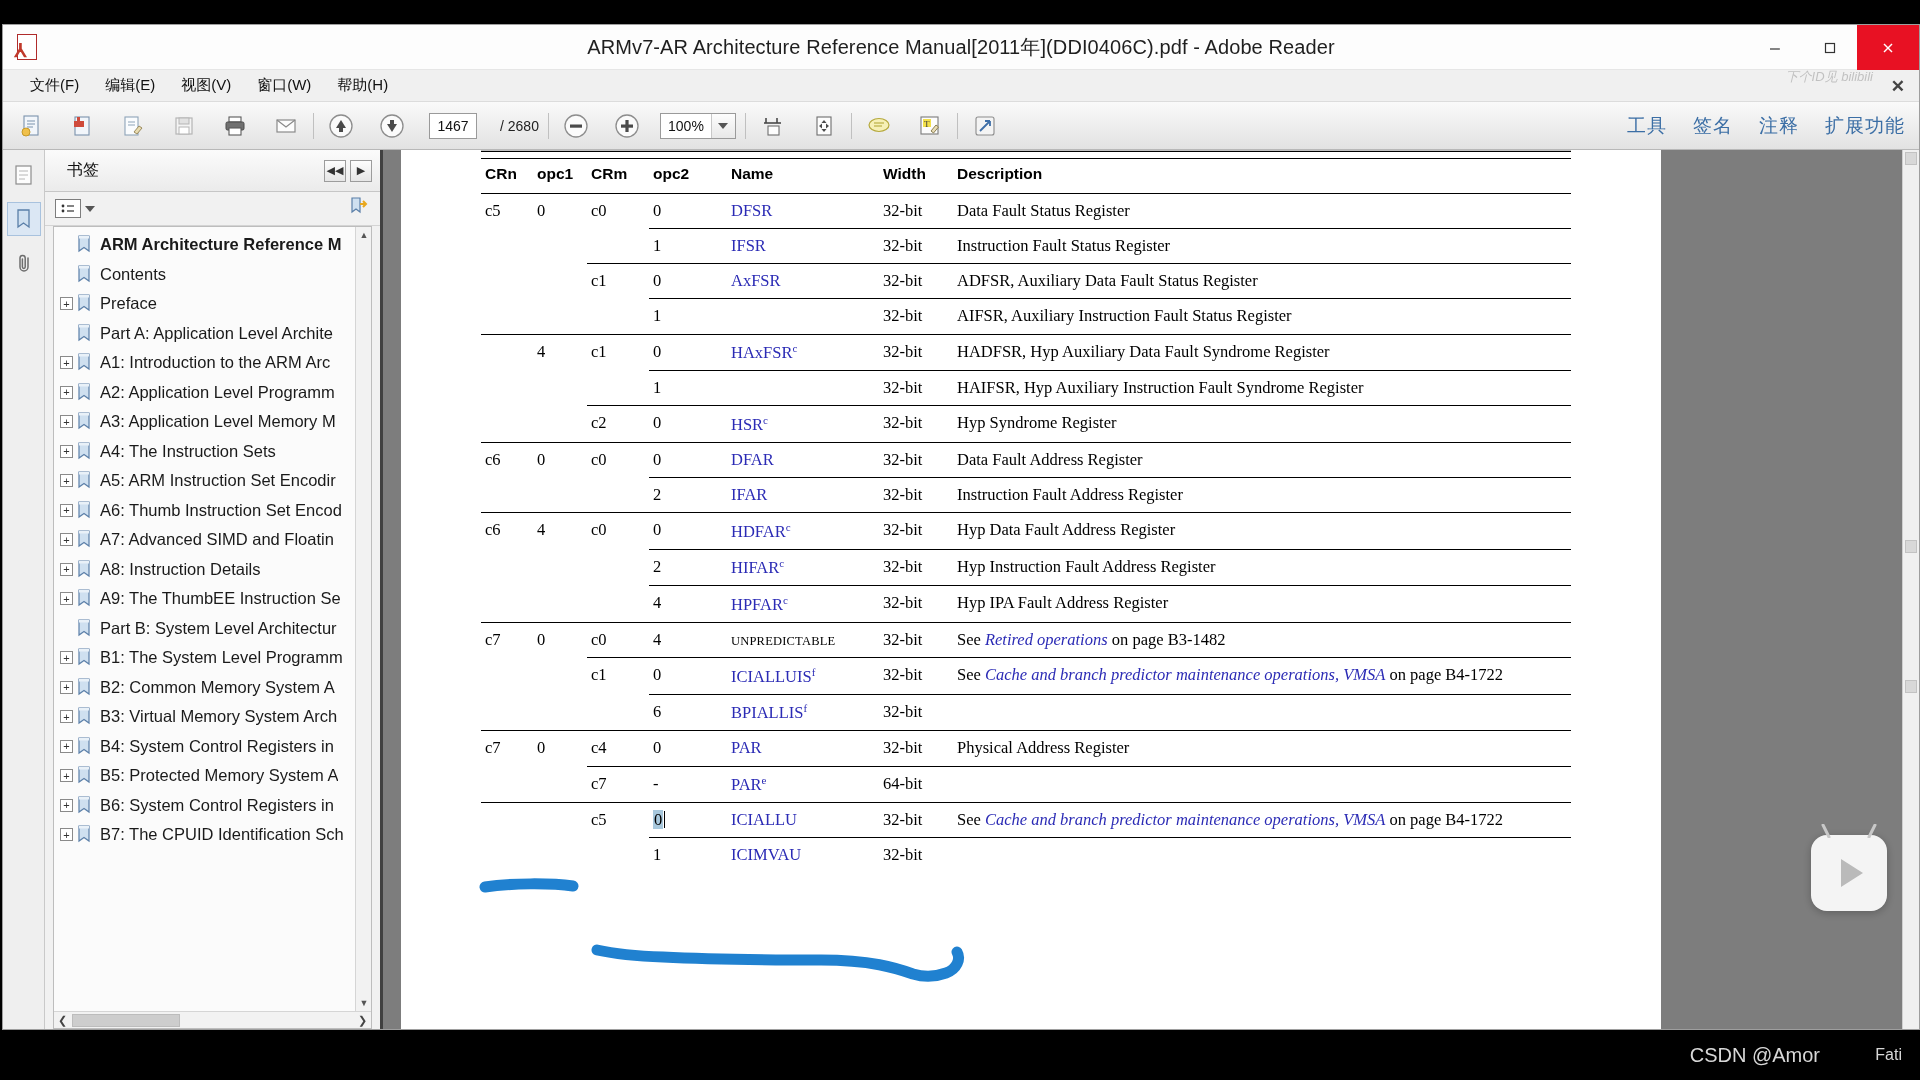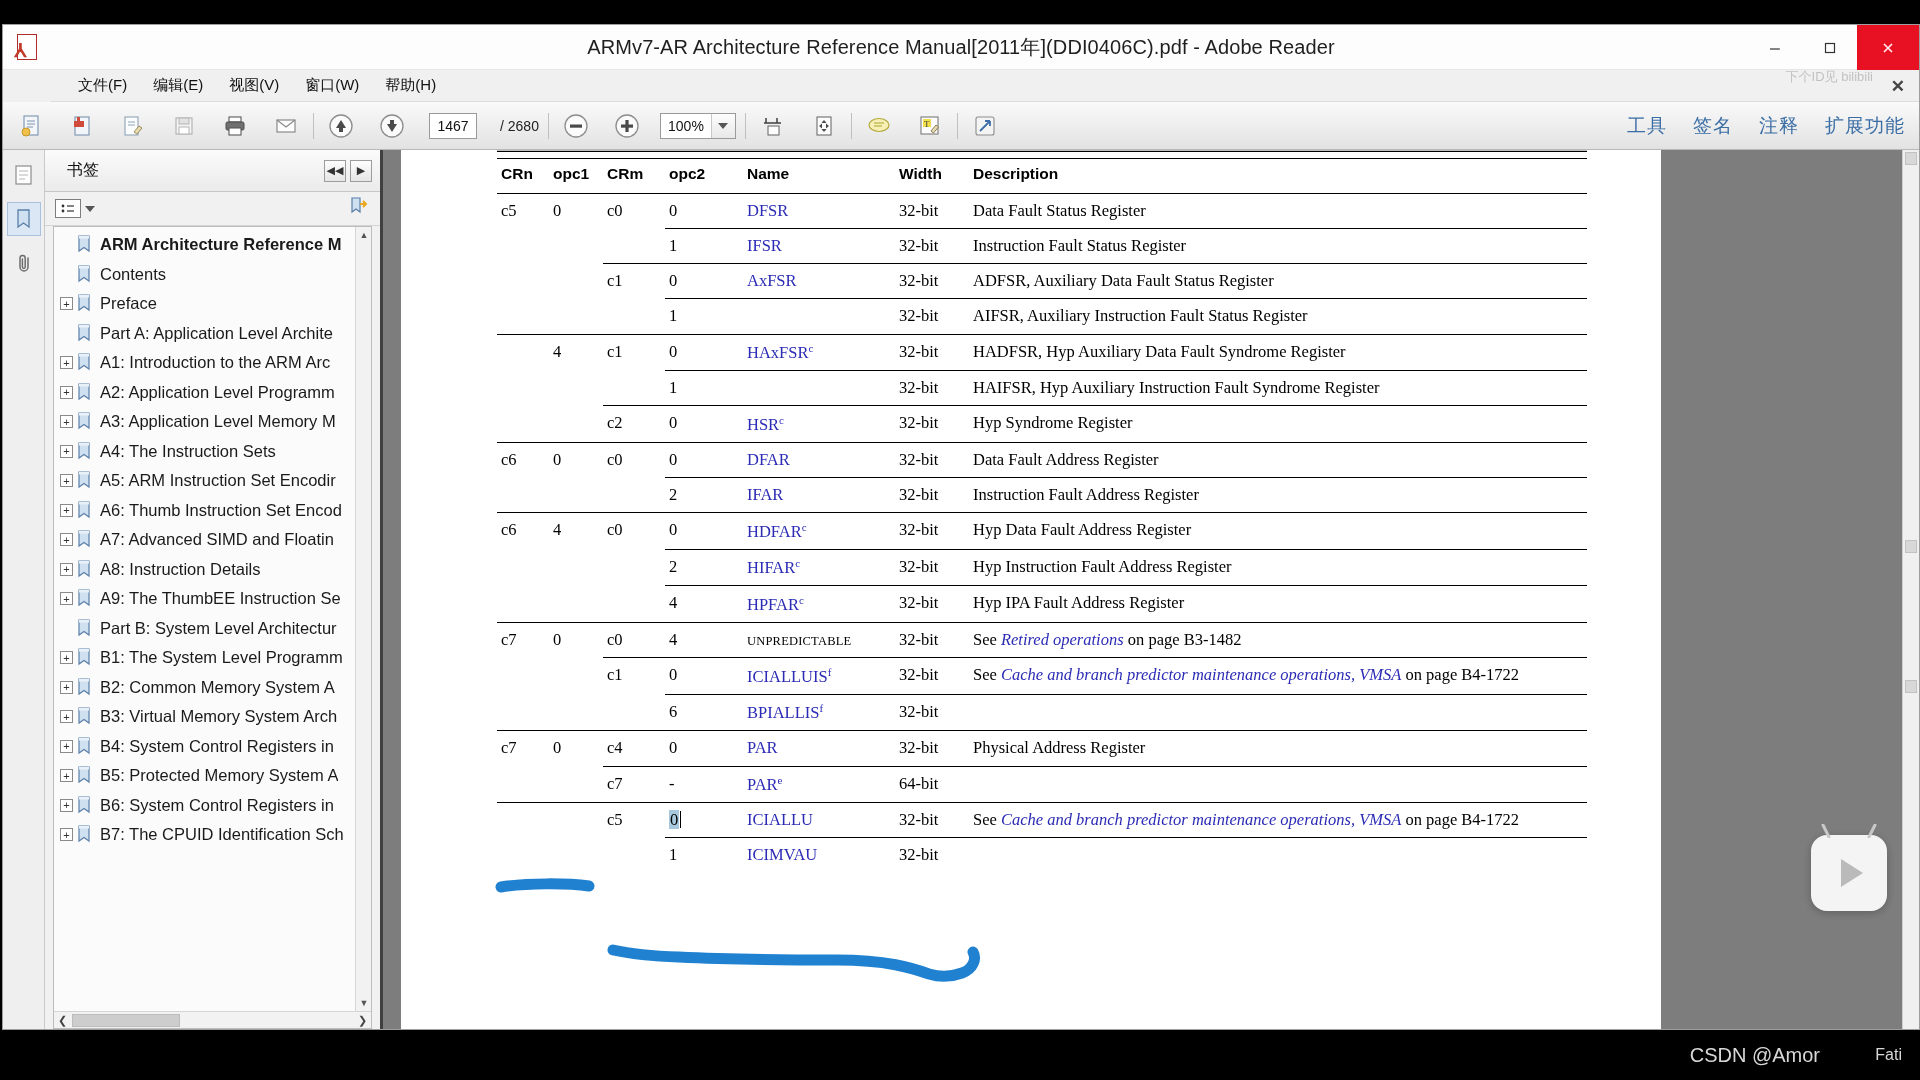--- a/index.html
+++ b/index.html
@@ -59,37 +59,38 @@
     width:55px; height:45px; display:flex; align-items:center; justify-content:center;
     font-size:17px; color:#333;
   }
   .win-btn.close { background:#e81123; color:#fff; width:62px; font-size:19px; }
   .win-btn svg { display:block; }
 
   
   .menubar {
     height:32px; background:#f0f0f0; display:flex; align-items:center;
     padding-left:14px; border-bottom:1px solid #dcdcdc;
-    flex:0 0 32px; position:relative;margin-left:48px;
+    flex:0 0 32px; position:relative;
   }
   .menu-item {
     font-size:15px; color:#111; padding:3px 13px; white-space:nowrap;
     font-family:"Liberation Sans", sans-serif;
   }
   .menu-close-x {
     position:absolute; right:14px; top:6px;
     font-size:17px; color:#444; font-weight:bold;
   }
 
   
   .bili-wm {
     position:absolute; right:46px; top:-2px;
     opacity:.30; display:flex; align-items:center; gap:4px;
     color:#555; font-size:13px; white-space:nowrap;
     font-family:"Liberation Sans", sans-serif;
+    font-style:italic;
   }
 
   
   .toolbar {
     height:48px; flex:0 0 48px;
     background:linear-gradient(to bottom,#fafafa 0%, #ededed 55%, #e2e2e2 100%);
     border-bottom:1px solid #b8b8b8;
     display:flex; align-items:center; padding:0 10px;
     position:relative;
   }
@@ -190,21 +191,20 @@
     border-top:1px solid #d5d5d5; display:flex; align-items:center;
   }
   .hsb-thumb { height:13px; background:#cdcdcd; border:1px solid #bcbcbc; }
   .hsb-arrow { width:17px;height:17px;display:flex;align-items:center;justify-content:center;font-size:11px;color:#444; }
 
   
   .doc-area { flex:1; background:#7d7d7d; position:relative; overflow:hidden; }
   .page {
     position:absolute; left:18px; top:0; width:1260px; bottom:0;
     background:#fff;
-    padding-left:16px;
   }
   .page-inner { position:relative; width:100%; height:100%; padding:0; }
 
   table.reg {
     position:absolute; left:80px; top:8px; width:1090px;
     border-collapse:collapse;
     font-family:"Liberation Serif", serif;
   }
   table.reg th {
     font-family:"Liberation Sans", sans-serif;

